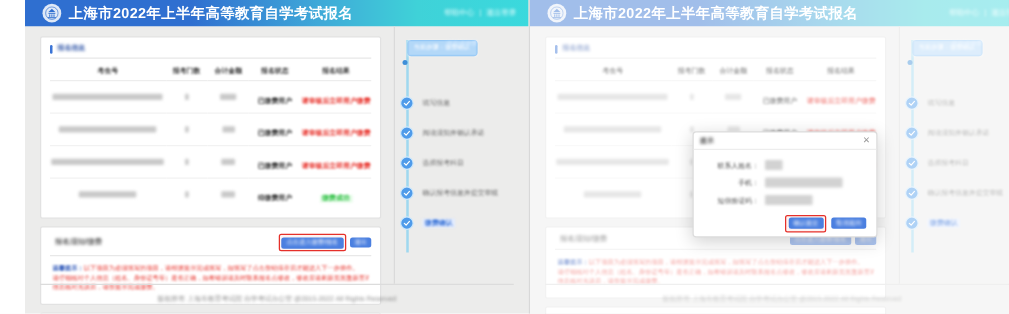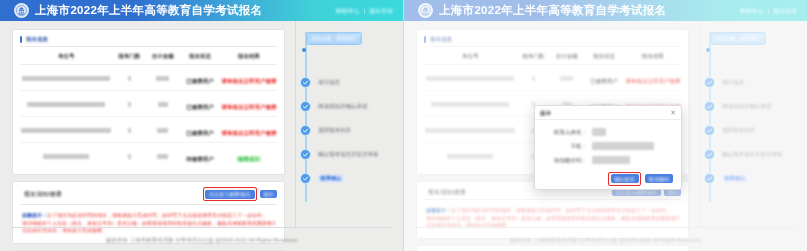--- a/index.html
+++ b/index.html
@@ -2,21 +2,21 @@
 <html><head>
 <meta charset="utf-8">
 <style>
   * { box-sizing: border-box; margin: 0; padding: 0; }
   html, body {
     width: 807px; height: 251px;
     font-family: "Liberation Sans", sans-serif;
     background: #ffffff;
     overflow: hidden;
   }
-  .stage { position: relative; width: 712px; height: 251px; display: flex; }
+  .stage { position: relative; width: 712px; height: 251px; display: flex; margin-left: 20px; }
 
   .panel {
     position: relative;
     width: 403px; height: 251px;
     overflow: hidden;
     background: #ececeb;
     flex: 0 0 auto;
   }
   .panel.right { width: 404px; border-left: 1px solid #d8d8d8; }
 

